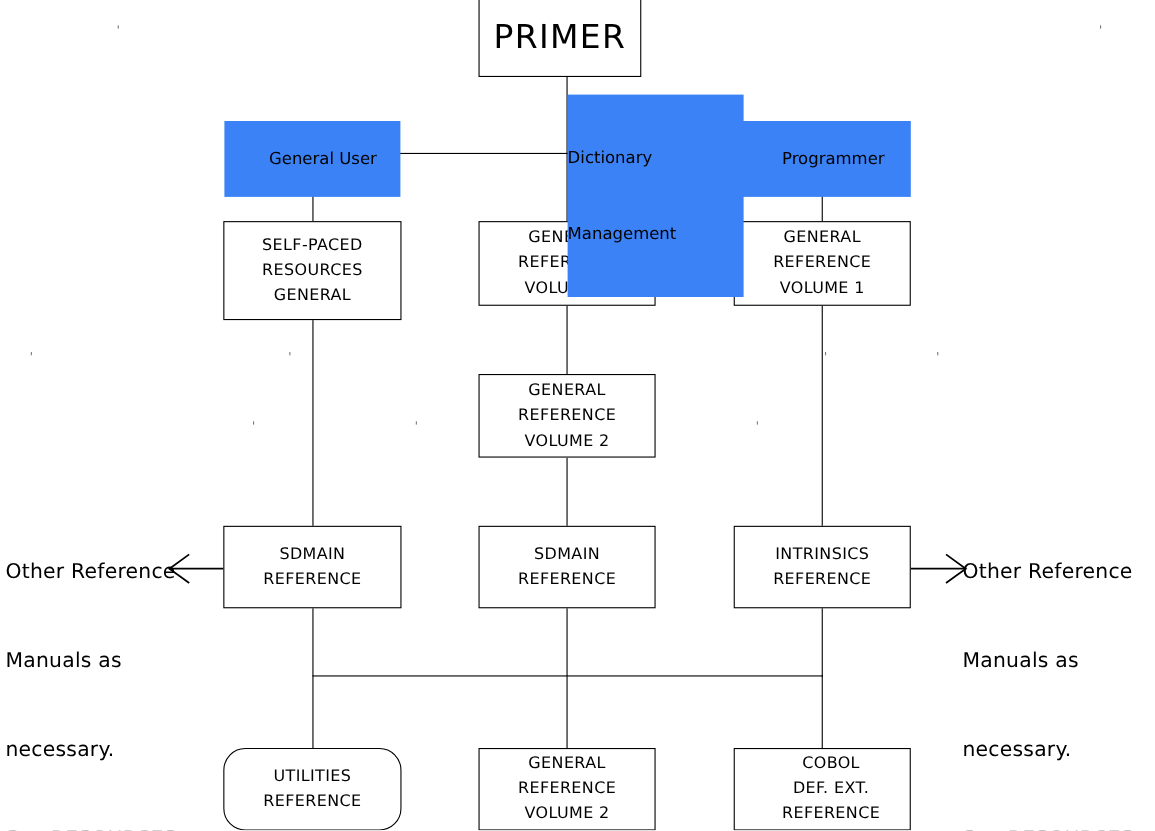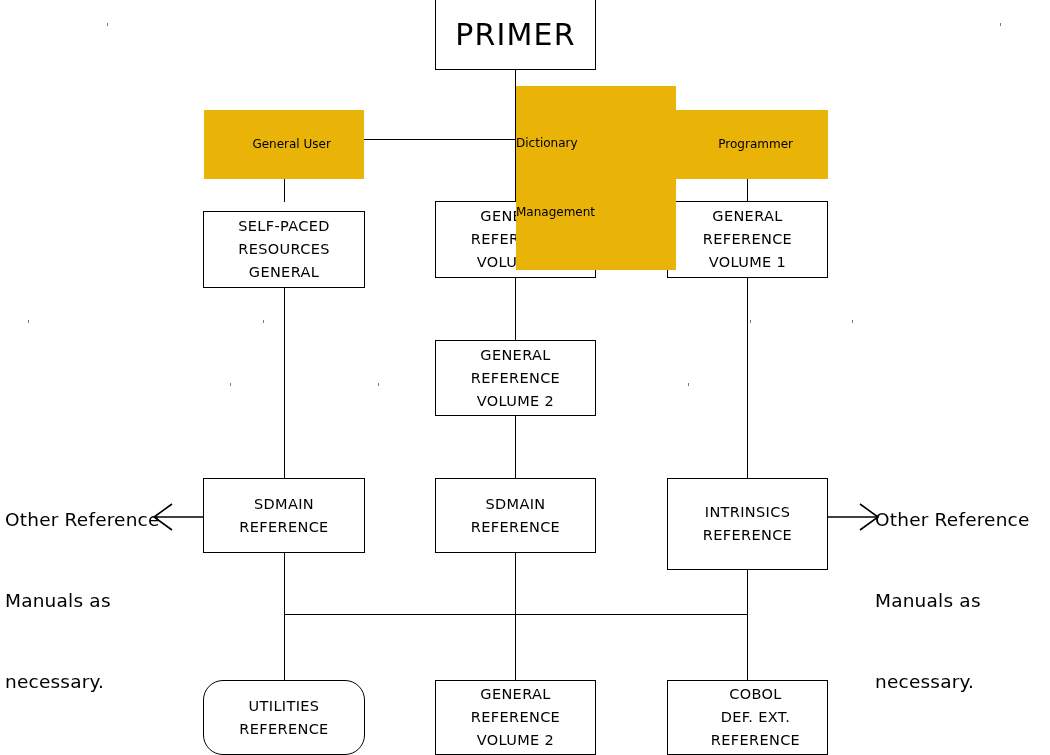--- a/index.html
+++ b/index.html
@@ -55,26 +55,26 @@
   }
   .vline {
     position: absolute;
     width: 0;
     border-left: 1.6px solid #000000;
     z-index: 1;
   }
   
   .edge-label {
     position: absolute;
-    font-size: 12px;
+    font-size: 15px;
     line-height: 23px;
     white-space: pre;
     text-align: center;
     z-index: 4;
-    background: #eab308;
+    background: #3b82f6;
   }
   
   .note {
     position: absolute;
     font-size: 18.5px;
     line-height: 27px;
     white-space: pre;
     z-index: 4;
     letter-spacing: 0.2px;
   }
@@ -103,21 +103,21 @@
   <div class="speck" style="left:107px;top:23px;"></div>
   <div class="speck" style="left:1000px;top:23px;"></div>
   <div class="speck" style="left:28px;top:320px;"></div>
   <div class="speck" style="left:263px;top:320px;"></div>
   <div class="speck" style="left:750px;top:320px;"></div>
   <div class="speck" style="left:852px;top:320px;"></div>
   <div class="speck" style="left:230px;top:383px;"></div>
   <div class="speck" style="left:378px;top:383px;"></div>
   <div class="speck" style="left:688px;top:383px;"></div>
 
-  <div class="node root" style="left:435px;top:-1px;width:161px;height:71px;">
+  <div class="node root" style="left:435px;top:-1px;width:148px;height:71px;">
     <span class="line">PRIMER</span>
   </div>
 
   <div class="vline" style="left:515px;top:70px;height:70px;"></div>
 
   <div class="hline" style="left:284px;top:139px;width:464px;"></div>
 
   <div class="edge-label" style="left:204px;top:110px;width:160px;">
     <span>General User</span>
   </div>
@@ -126,21 +126,21 @@
     <span style="display:block;">Management</span>
   </div>
   <div class="edge-label" style="left:668px;top:110px;width:160px;">
     <span>Programmer</span>
   </div>
 
   <div class="vline" style="left:284px;top:139px;height:63px;"></div>
   <div class="vline" style="left:515px;top:139px;height:63px;"></div>
   <div class="vline" style="left:747px;top:139px;height:63px;"></div>
 
-  <div class="node small" style="left:203px;top:211px;width:162px;height:77px;">
+  <div class="node small" style="left:203px;top:201px;width:162px;height:90px;">
     <span class="line">SELF-PACED</span>
     <span class="line">RESOURCES</span>
     <span class="line">GENERAL</span>
   </div>
 
   <div class="node small" style="left:435px;top:201px;width:161px;height:77px;">
     <span class="line">GENERAL</span>
     <span class="line">REFERENCE</span>
     <span class="line">VOLUME 1</span>
   </div>
@@ -166,21 +166,21 @@
   <div class="node small" style="left:203px;top:478px;width:162px;height:75px;">
     <span class="line">SDMAIN</span>
     <span class="line">REFERENCE</span>
   </div>
 
   <div class="node small" style="left:435px;top:478px;width:161px;height:75px;">
     <span class="line">SDMAIN</span>
     <span class="line">REFERENCE</span>
   </div>
 
-  <div class="node small" style="left:667px;top:478px;width:161px;height:92px;">
+  <div class="node small" style="left:667px;top:478px;width:161px;height:75px;">
     <span class="line">INTRINSICS</span>
     <span class="line">REFERENCE</span>
   </div>
 
   <svg class="arrow" style="left:150px;top:500px;" width="56" height="36" viewBox="0 0 56 36">
     <line x1="55" y1="17" x2="4" y2="17" stroke="#000" stroke-width="1.6"></line>
     <polyline points="22,4 4,17 22,30" fill="none" stroke="#000" stroke-width="1.6"></polyline>
   </svg>
 
   <svg class="arrow" style="left:826px;top:500px;" width="56" height="36" viewBox="0 0 56 36">

